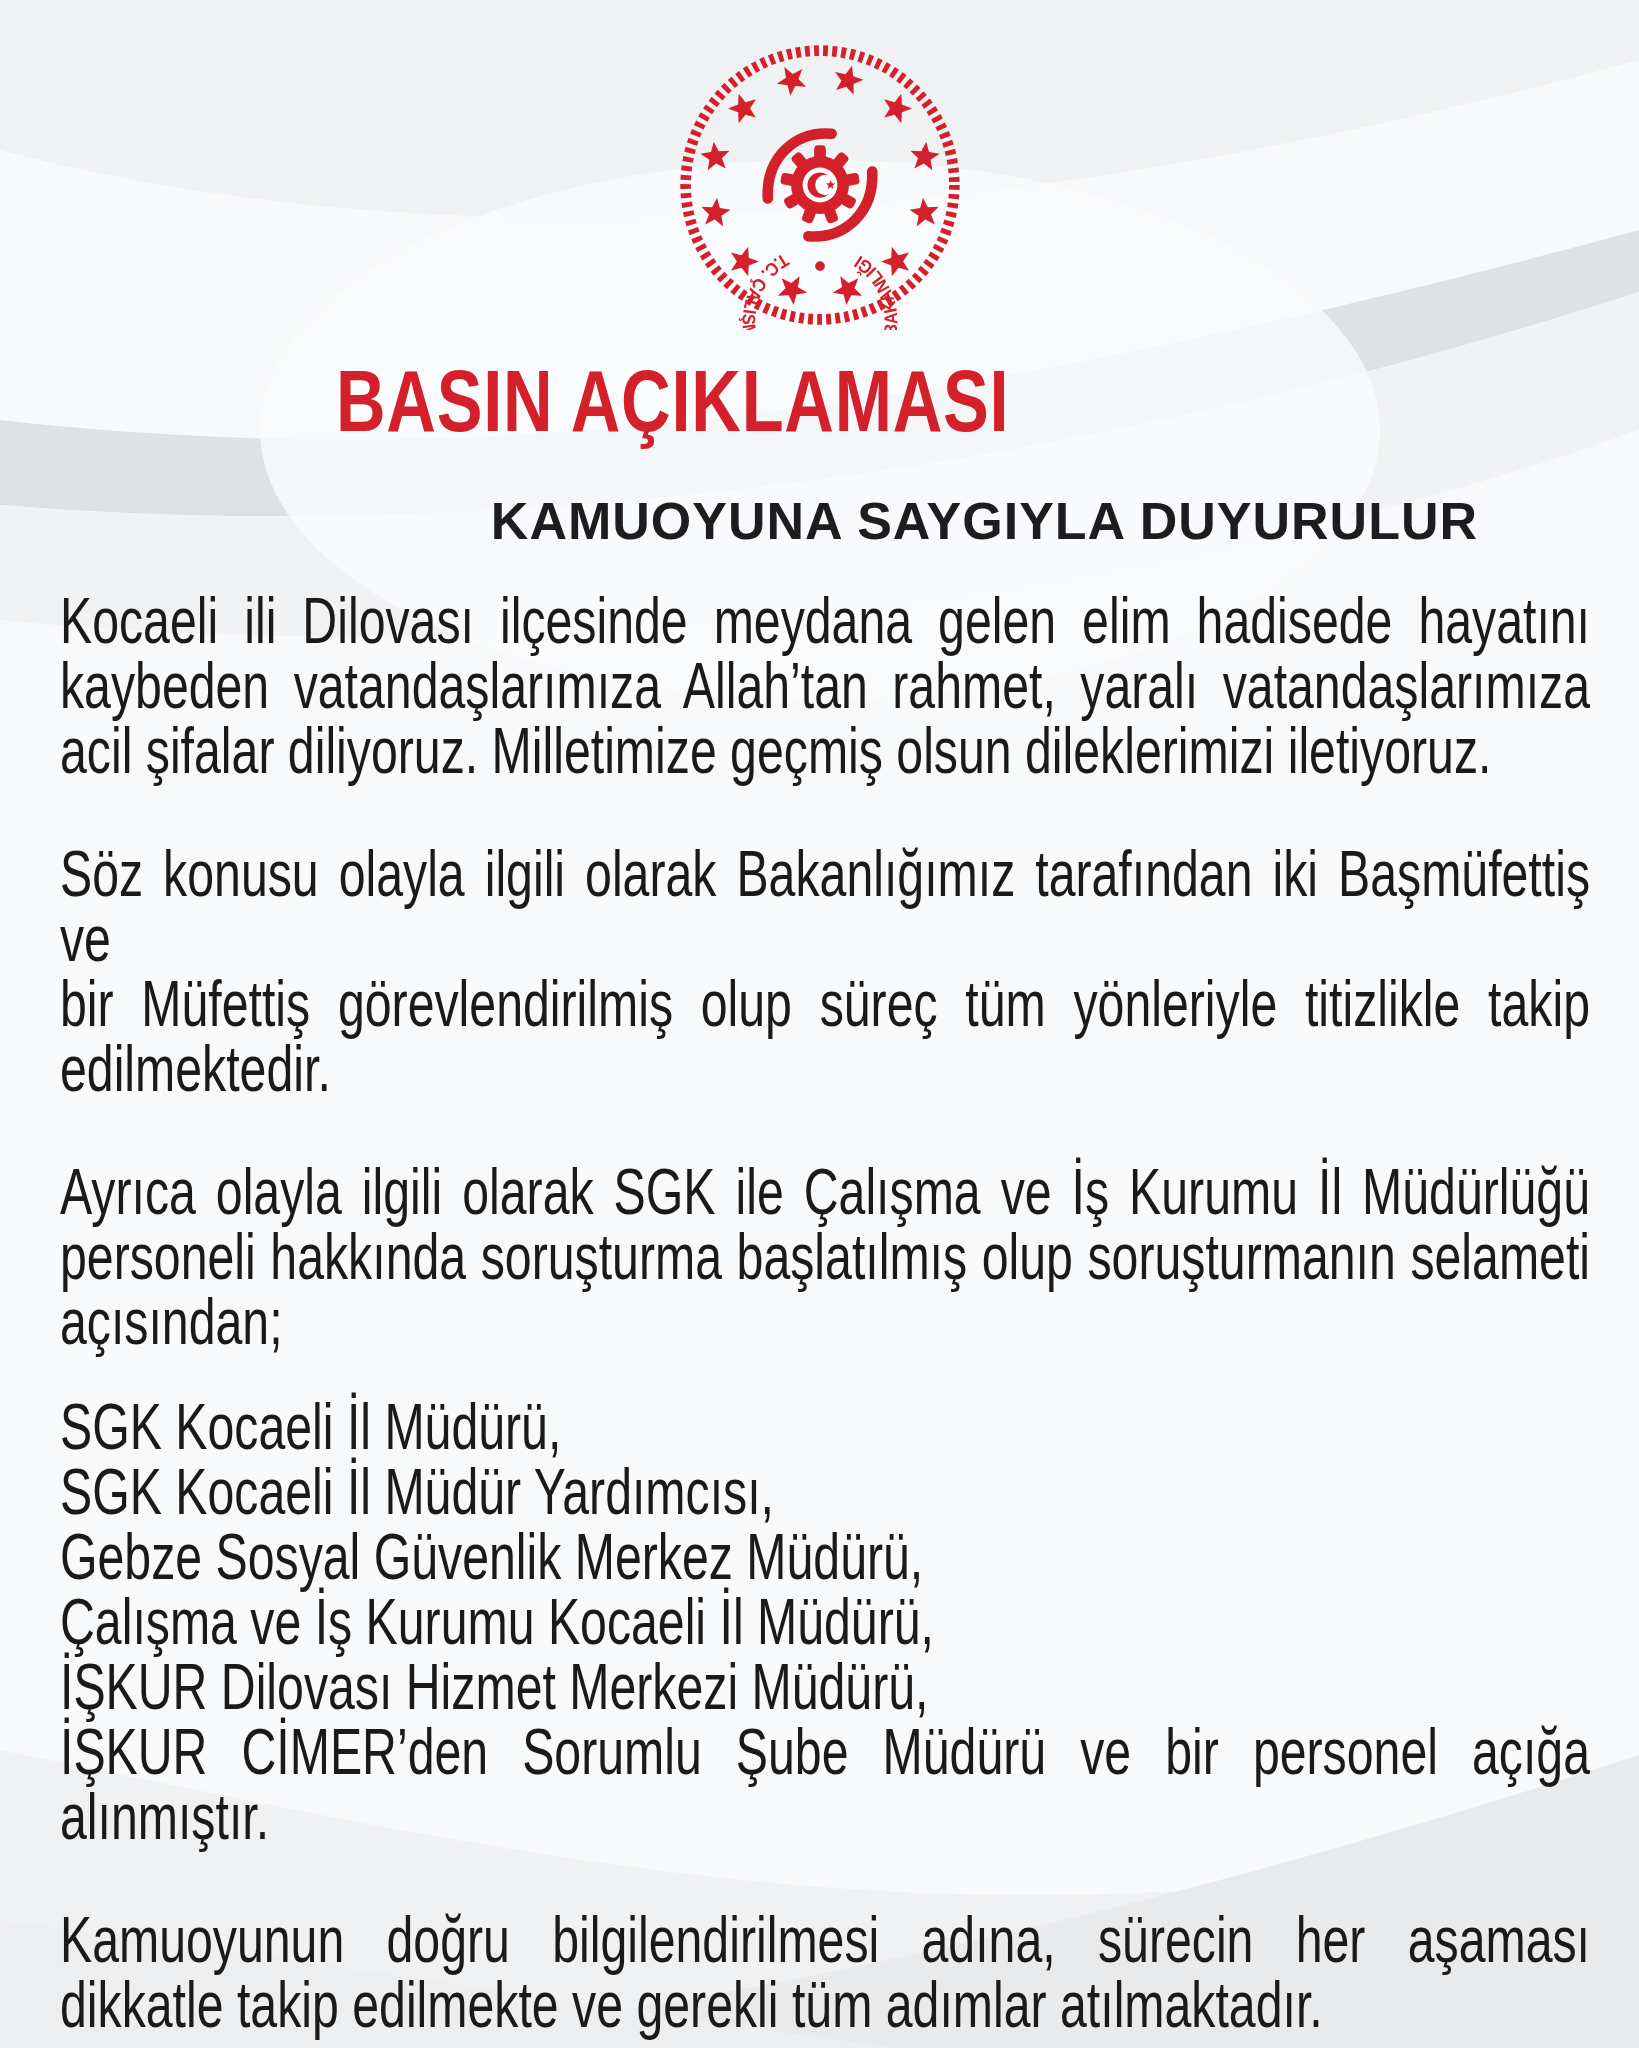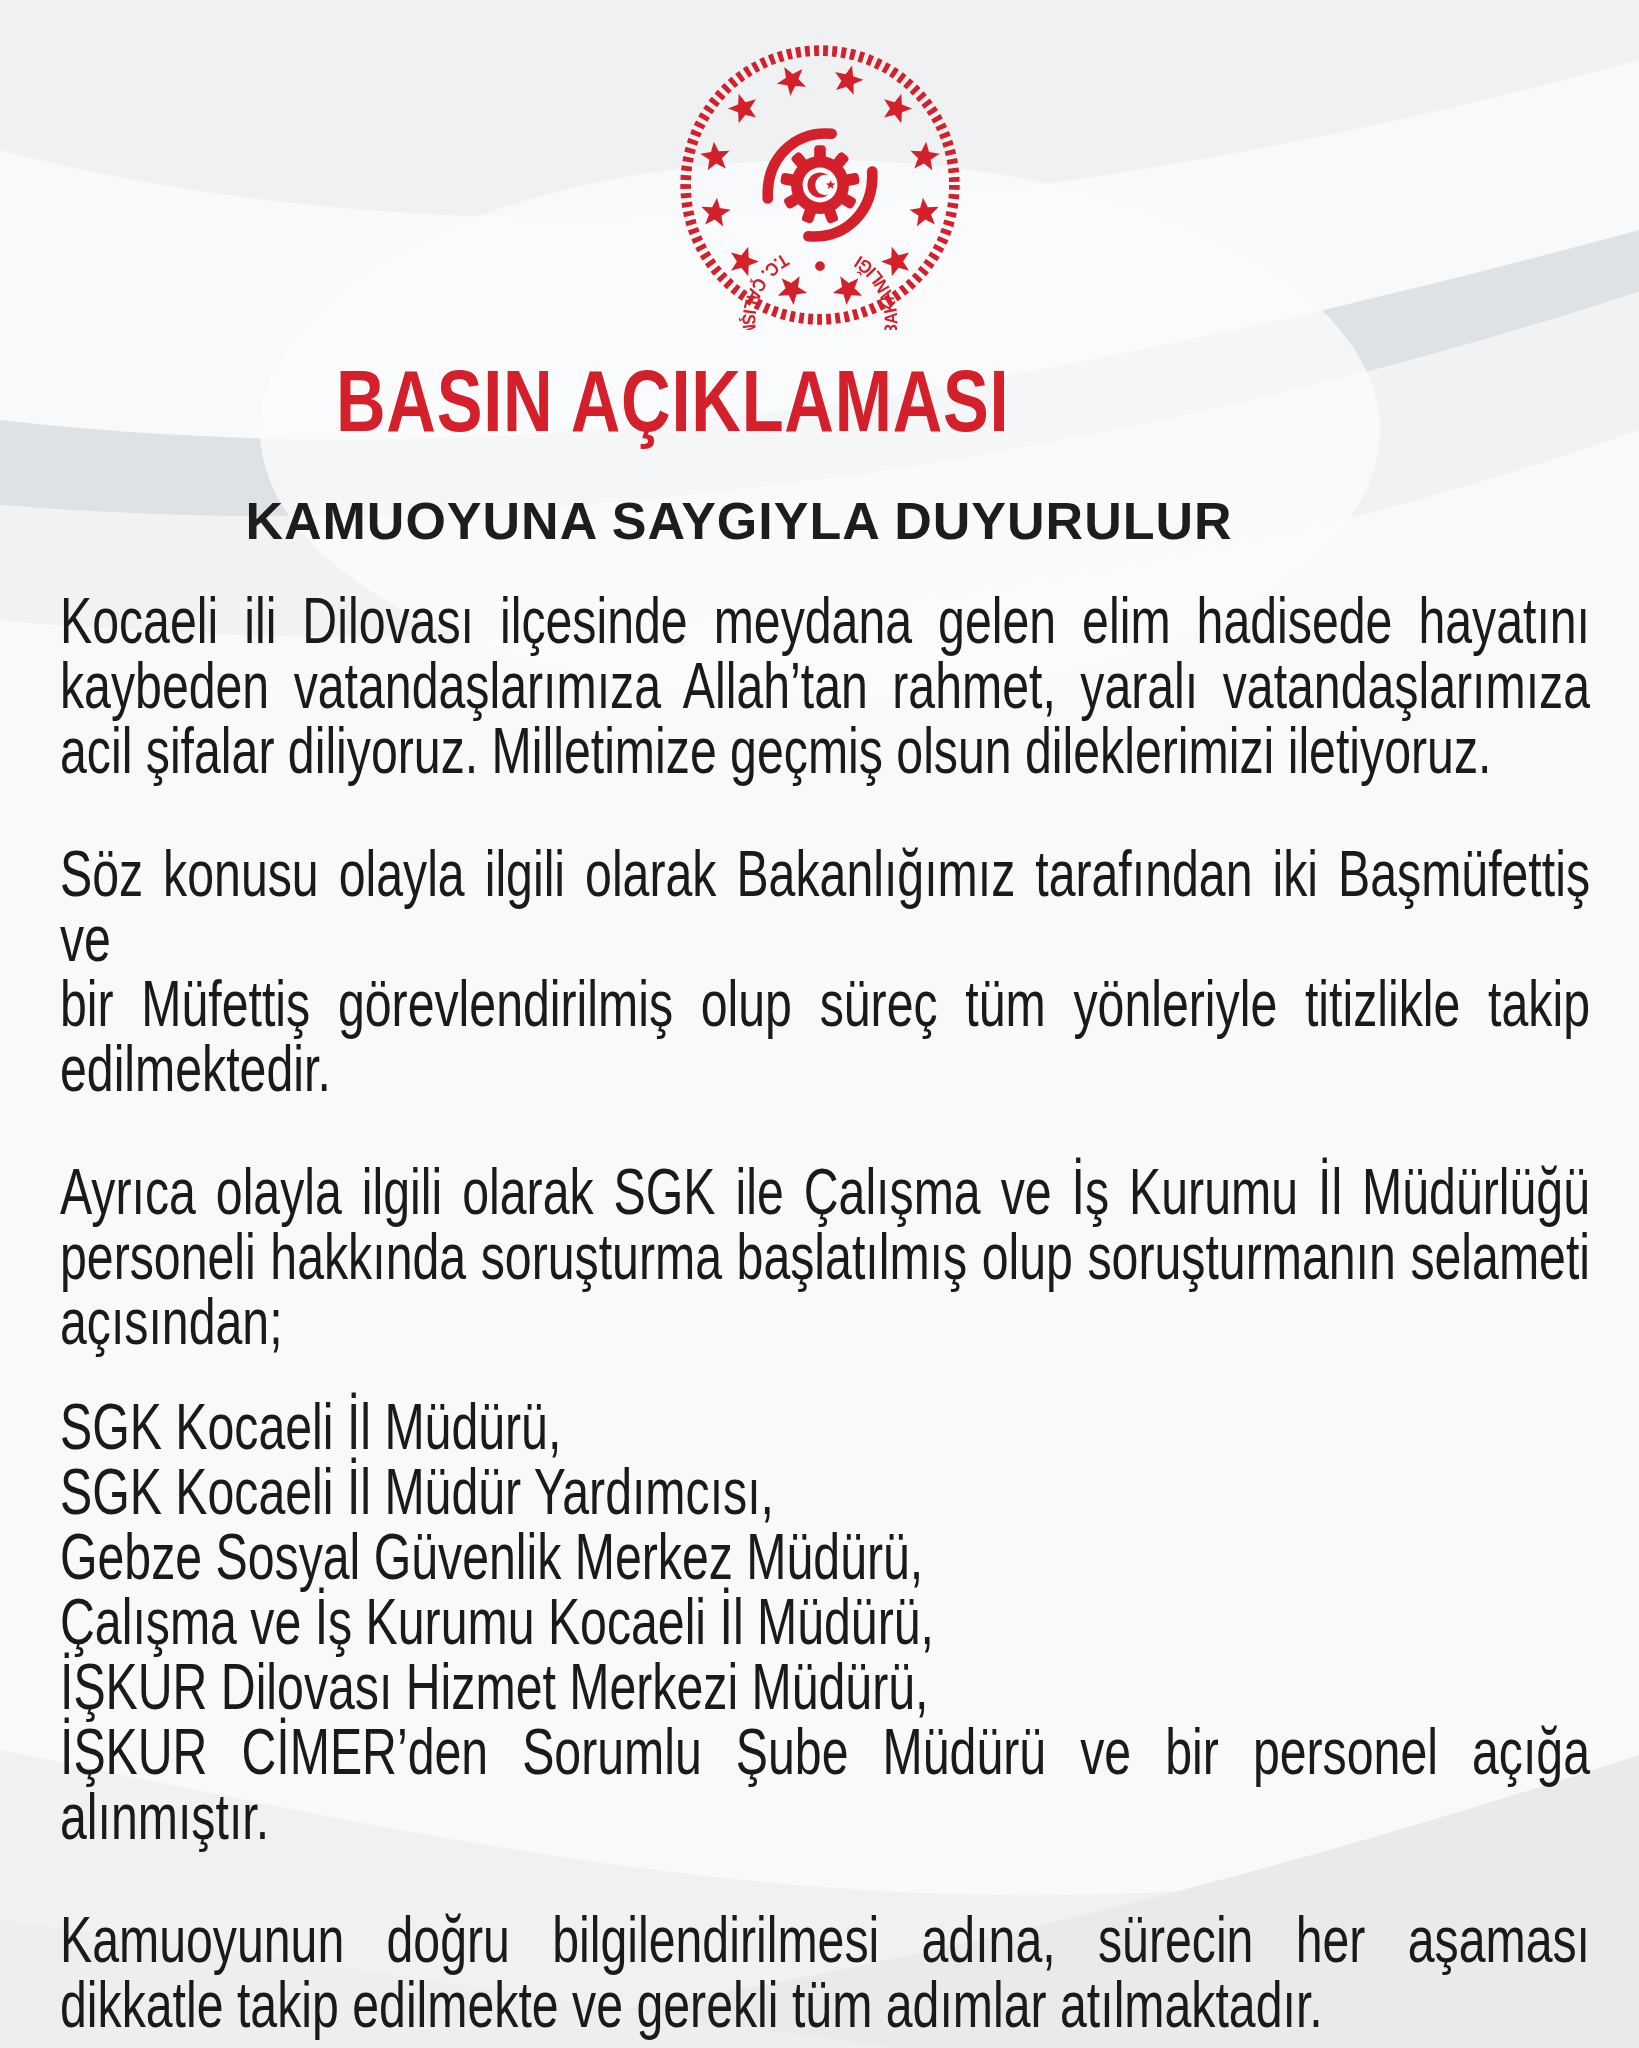--- a/index.html
+++ b/index.html
@@ -15,21 +15,21 @@
     position:absolute;left:0;top:356px;width:1345px;text-align:center;z-index:2;text-decoration:underline;
   }
   .title-inner{
     display:inline-block;
     font-size:88px;line-height:90px;font-weight:bold;
     color:var(--accent,#d4202a);
     transform:scaleX(0.78);transform-origin:50% 50%;
     letter-spacing:1px;white-space:nowrap;
   }
   .subtitle-wrap{
-    position:absolute;left:0;top:494px;width:1478px;text-align:center;z-index:2;
+    position:absolute;left:0;top:494px;width:1478px;text-align:right;z-index:2;
   }
   .subtitle-inner{
     display:inline-block;
     font-size:52px;line-height:54px;font-weight:bold;
     color:var(--subtitle,#1d1d1f);
     letter-spacing:1px;white-space:nowrap;
   }
   .body-text{
     position:absolute;left:60px;top:0;width:2030px;z-index:2;
     transform:scaleX(0.7537);transform-origin:0 0;

